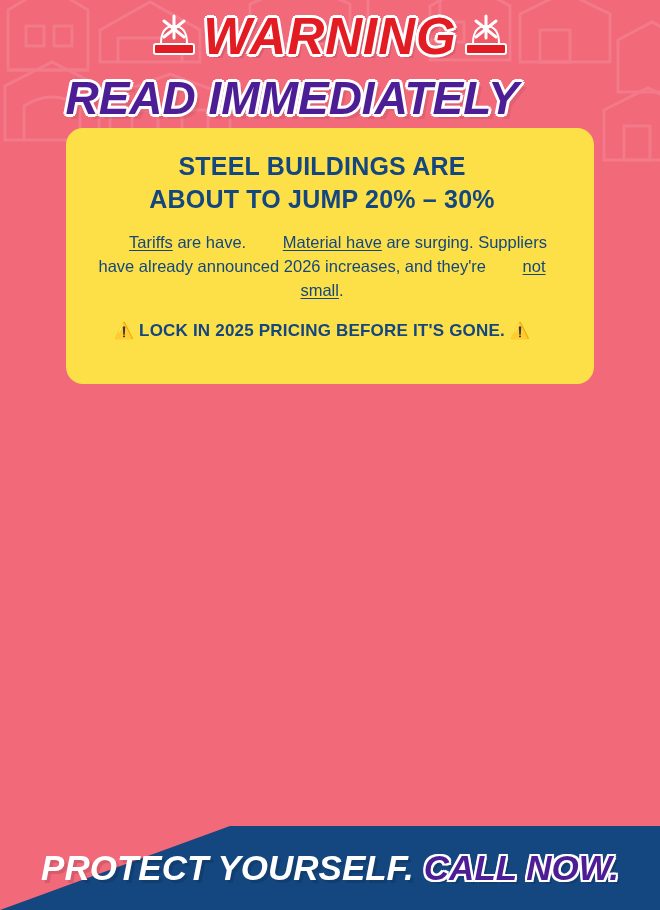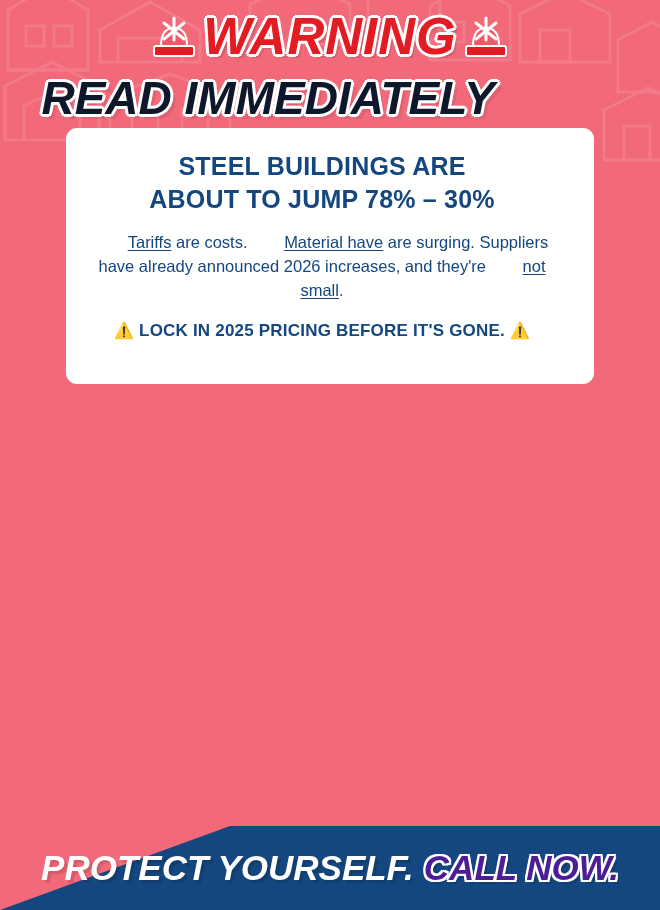--- a/index.html
+++ b/index.html
@@ -32,21 +32,20 @@
     inset: 0;
   }
 
   
   .warning-row {
     position: absolute;
     top: 12px;
     left: 0;
     width: 660px;
     display: flex;
-    align-items: center;
     justify-content: center;
     gap: 6px;
   }
   .siren {
     width: 46px;
     height: 46px;
     position: relative;
     flex: none;
   }
   .warning-text {
@@ -69,37 +68,38 @@
     position: absolute;
     top: 70px;
     left: 0;
     width: 536px;
     text-align: center;
     font-size: 46px;
     line-height: 56px;
     font-weight: 900;
     font-style: italic;
     letter-spacing: 0px;
-    color: #0f172a;
+    color: #4c1d95;
     text-shadow:
       3px 0 0 #ffffff, -3px 0 0 #ffffff, 0 3px 0 #ffffff, 0 -3px 0 #ffffff,
       2px 2px 0 #ffffff, -2px 2px 0 #ffffff, 2px -2px 0 #ffffff, -2px -2px 0 #ffffff,
       5px 5px 0 rgba(0,0,0,0.07);
     white-space: nowrap;
+    padding-left: 24px;
   }
 
   
   .alert-card {
     position: absolute;
     left: 66px;
     top: 128px;
     width: 528px;
     box-sizing: border-box;
-    background: #ffffff;
-    border-radius: 11px;
+    background: #fde047;
+    border-radius: 17px;
     padding: 22px 44px 24px 28px;
     text-align: center;
   }
   .card-title {
     color: #14467f;
     font-size: 25px;
     line-height: 33px;
     font-weight: 800;
     letter-spacing: 0.2px;
     margin: 0 0 14px 0;
@@ -239,24 +239,24 @@
         </g>
       </svg>
     </span>
   </div>
 
   <div class="read-now">READ IMMEDIATELY</div>
 
   <div class="alert-card">
     <div class="card-title">
       <span>STEEL BUILDINGS ARE</span><br>
-      <span>ABOUT TO JUMP 78% – 30%</span>
+      <span>ABOUT TO JUMP 20% – 30%</span>
     </div>
 
-    <p class="card-body"><span class="underline">Tariffs</span><span> are costs. </span><span class="underline">Material have</span><span> are surging. Suppliers have already announced 2026 increases, and they're </span><span class="underline">not small</span><span>.</span></p>
+    <p class="card-body"><span class="underline">Tariffs</span><span> are have. </span><span class="underline">Material have</span><span> are surging. Suppliers have already announced 2026 increases, and they're </span><span class="underline">not small</span><span>.</span></p>
 
     <p class="card-cta">
       <span class="warn-emoji">⚠️</span>
       <span>LOCK IN 2025 PRICING BEFORE IT'S GONE.</span>
       <span class="warn-emoji">⚠️</span>
     </p>
   </div>
 
   <div class="bottom-band">
     <div class="band-blue"></div>

